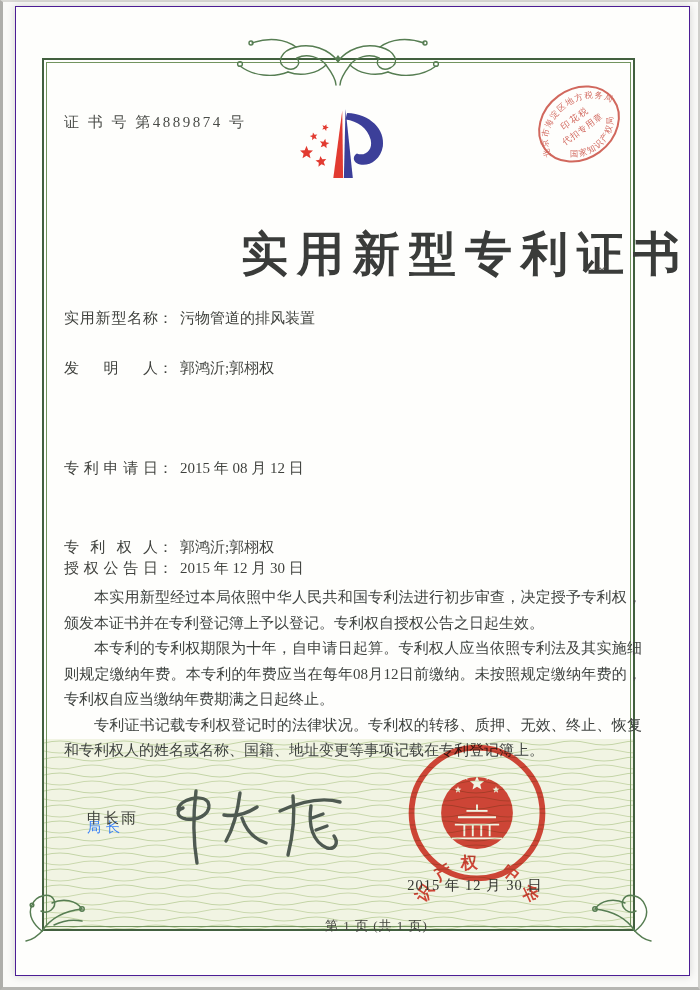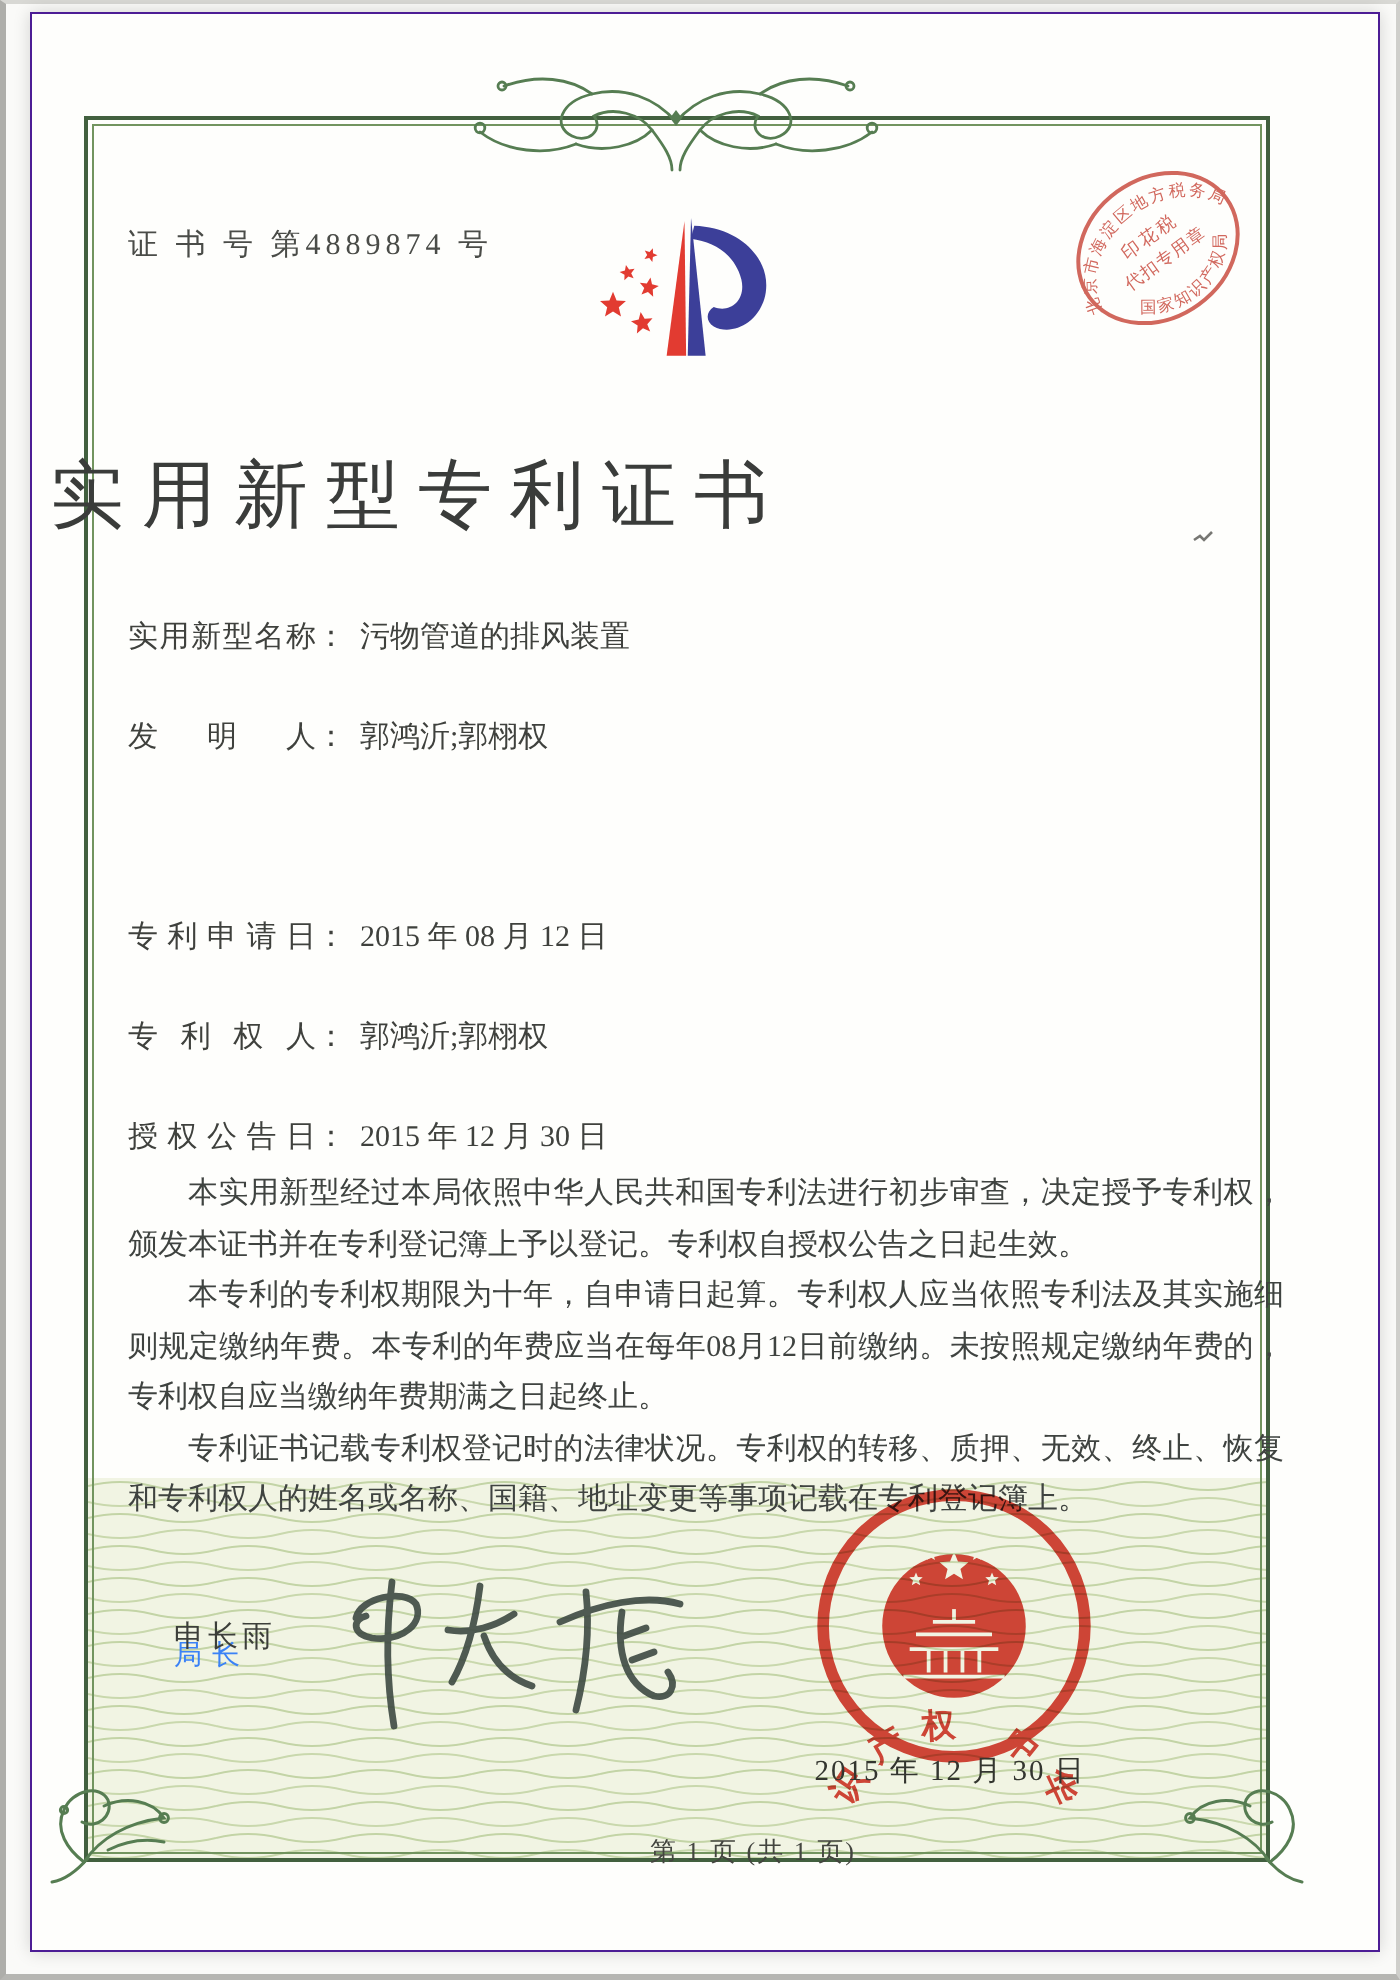--- a/index.html
+++ b/index.html
@@ -21,26 +21,26 @@
   .frame{position:absolute;left:26px;top:51px;width:593px;height:873px;border:2px solid #42603f;box-sizing:border-box;}
   .frame-inner{position:absolute;left:2px;top:2px;right:2px;bottom:2px;border:1px solid #72945f;}
   .flourish{position:absolute;pointer-events:none;}
   .fl-top{left:212px;top:28px;width:220px;height:52px;}
   .fl-bl{left:8px;top:878px;width:80px;height:58px;}
   .fl-br{left:557px;top:878px;width:80px;height:58px;}
 
   .cert-no{position:absolute;left:48px;top:106px;font-size:15px;letter-spacing:2.5px;color:#4a4c48;}
   .logo{position:absolute;left:271px;top:92px;width:130px;height:96px;}
   .title{
-    position:absolute;left:0;top:216px;width:100%;text-align:left;
-    font-size:37px;font-weight:normal;letter-spacing:9px;padding-left:9px;box-sizing:border-box;
+    position:absolute;left:0;top:216px;width:100%;text-align:right;
+    font-size:47px;font-weight:bold;letter-spacing:9px;padding-left:9px;box-sizing:border-box;
     color:#3a3c3a;
   }
   .field{position:absolute;left:48px;font-size:15px;color:#3f413d;white-space:nowrap;}
-  .f0{top:302px}.f1{top:352px}.f2{top:402px}.f3{top:452px}.f4{top:502px}.f5{top:552px}
+  .f0{top:302px}.f1{top:352px}.f2{top:402px}.f3{top:452px}.f4{top:531px}.f5{top:552px}
   .field .lbl{display:inline-block;width:94px;text-align:justify;text-align-last:justify;vertical-align:top;}
   .field .col{margin-right:7px;}
   .paras{
     position:absolute;left:48px;top:578px;width:578px;
     font-size:15px;line-height:25.5px;text-align:justify;color:#3f4340;
   }
   .paras p{margin:0;text-indent:2em;}
   .sig-title{position:absolute;left:71px;top:812px;font-size:14px;letter-spacing:5px;color:#3b82f6;}
   .sig-name{position:absolute;left:71px;top:802px;font-size:15px;letter-spacing:2px;color:#3c3e3a;}
   .sig-hand{position:absolute;left:146px;top:774px;width:200px;height:92px;}

